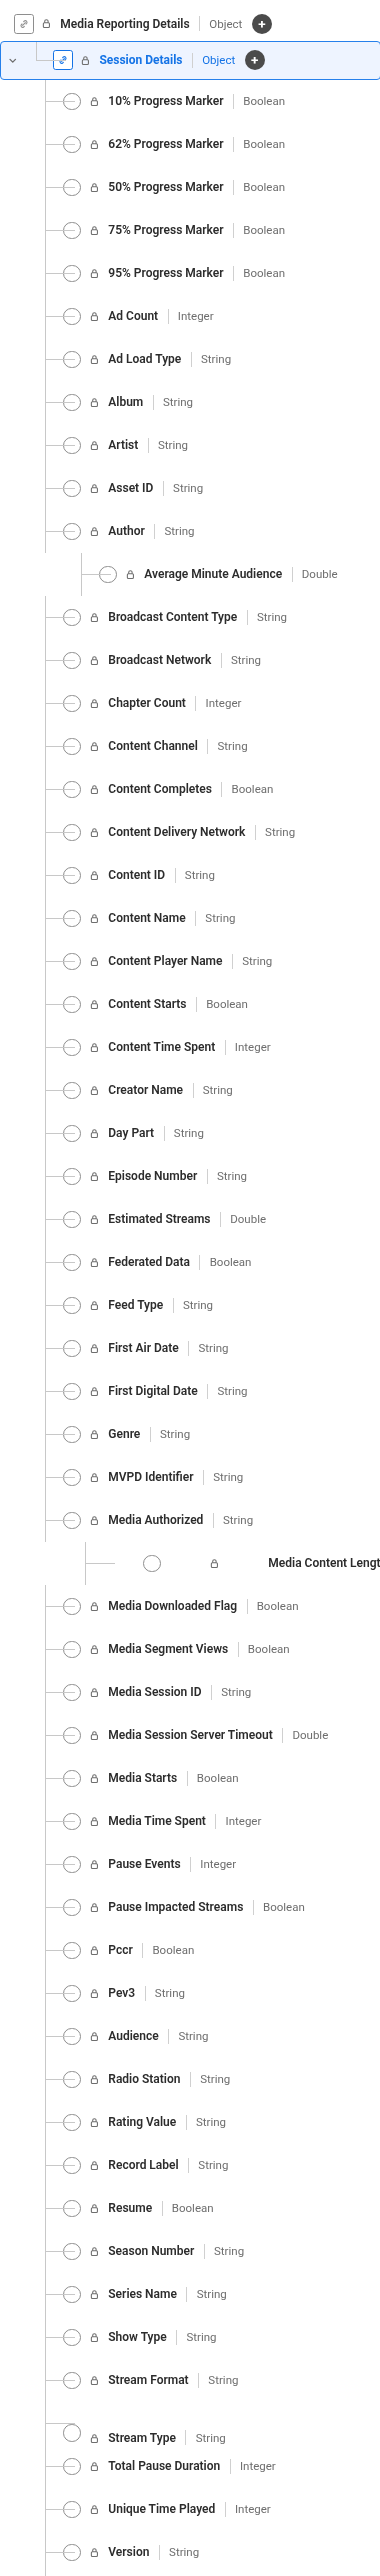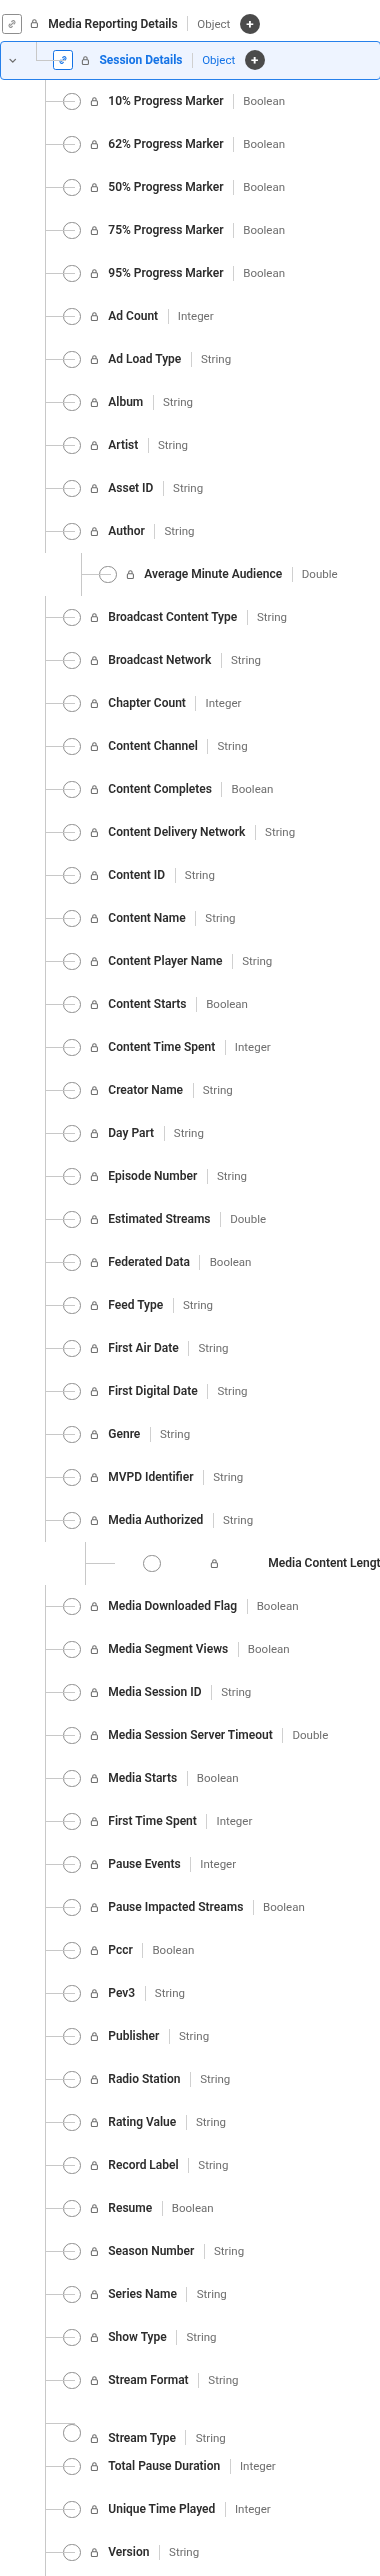--- a/index.html
+++ b/index.html
@@ -118,21 +118,21 @@
   .root-icon.selected {
     border-color: #1473e6;
     color: #1473e6;
   }
 
 </style>
 </head>
 <body>
 
 <div id="tree">
-    <div class="row" style="height: 34px; padding-left: 0;">
+    <div class="row" style="height: 34px; padding-left: 12px;">
       <div class="node-icon">
         <div class="root-icon">
           <svg width="12" height="12" viewBox="0 0 18 18" fill="none">
             <path d="M7 11l4-4M8.5 5.5l1-1a2.5 2.5 0 013.5 3.5l-1 1M9.5 12.5l-1 1a2.5 2.5 0 01-3.5-3.5l1-1" stroke="#8e8e8e" stroke-width="1.6" stroke-linecap="round"></path>
           </svg>
         </div>
       </div>
       <div class="lock">
         <svg width="10.8" height="10.8" viewBox="0 0 16 16" fill="none">
           <rect x="3.5" y="7" width="9" height="7" rx="1.5" stroke="#6e6e6e" stroke-width="1.6"></rect>
@@ -981,21 +981,21 @@
       </div>
       <div class="node-icon">
         <div class="circle-icon"></div>
       </div>
       <div class="lock">
         <svg width="10.8" height="10.8" viewBox="0 0 16 16" fill="none">
           <rect x="3.5" y="7" width="9" height="7" rx="1.5" stroke="#6e6e6e" stroke-width="1.6"></rect>
           <path d="M5.5 7V5a2.5 2.5 0 015 0v2" stroke="#6e6e6e" stroke-width="1.6" fill="none"></path>
         </svg>
       </div>
-      <span class="label">First Time Spent</span>
+      <span class="label">Media Time Spent</span>
       <div class="sep"></div>
       <span class="type">Integer</span>
     </div>
     <div class="row" style="height: 43px;">
       <div class="tree-col"></div>
       <div class="tree-col">
         <div class="vline top"></div>
         <div class="vline bot"></div>
         <div class="hline"></div>
       </div>
@@ -1081,21 +1081,21 @@
       </div>
       <div class="node-icon">
         <div class="circle-icon"></div>
       </div>
       <div class="lock">
         <svg width="10.8" height="10.8" viewBox="0 0 16 16" fill="none">
           <rect x="3.5" y="7" width="9" height="7" rx="1.5" stroke="#6e6e6e" stroke-width="1.6"></rect>
           <path d="M5.5 7V5a2.5 2.5 0 015 0v2" stroke="#6e6e6e" stroke-width="1.6" fill="none"></path>
         </svg>
       </div>
-      <span class="label">Publisher</span>
+      <span class="label">Audience</span>
       <div class="sep"></div>
       <span class="type">String</span>
     </div>
     <div class="row" style="height: 43px;">
       <div class="tree-col"></div>
       <div class="tree-col">
         <div class="vline top"></div>
         <div class="vline bot"></div>
         <div class="hline"></div>
       </div>

